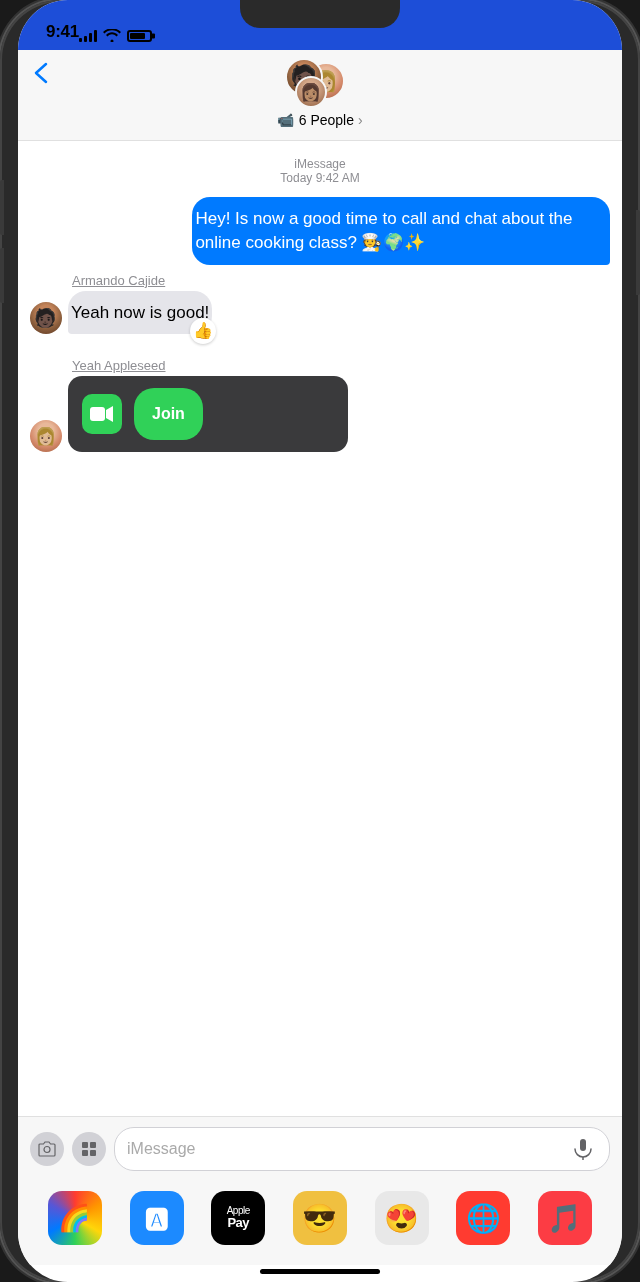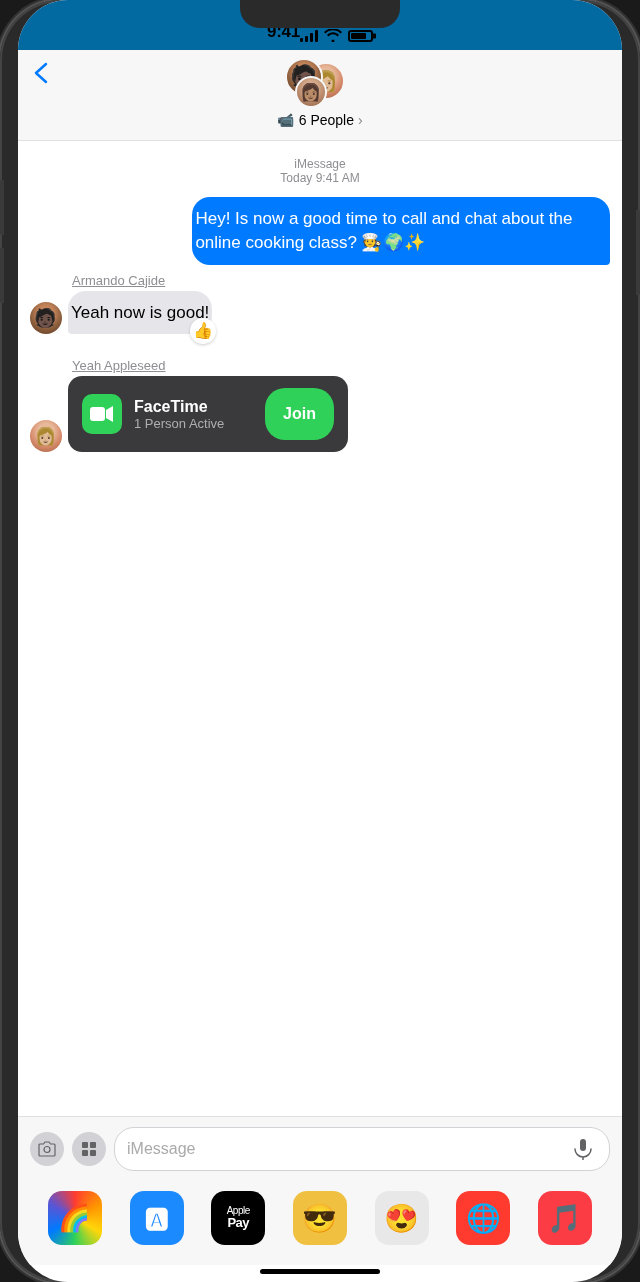--- a/index.html
+++ b/index.html
@@ -42,24 +42,24 @@
       width: 160px;
       height: 28px;
       background: #2a2a2a;
       border-radius: 0 0 20px 20px;
       z-index: 100;
     }
 
     
     .status-bar {
       height: 50px;
-      background: #0369a1;
+      background: #1d4ed8;
       display: flex;
       align-items: flex-end;
-      justify-content: center;
+      justify-content: flex-start;
       padding: 0 28px 8px;
       flex-shrink: 0;
       position: relative;
       z-index: 10;
     }
 
     .status-time {
       font-size: 17px;
       font-weight: 600;
       color: #000;
@@ -534,21 +534,21 @@
         <span style="font-size:14px">📹</span>
         <span>6 People</span>
         <span class="group-label-chevron">›</span>
       </div>
     </div>
 
     <div class="messages-area">
 
       <div class="timestamp-center">
         <div style="font-size:12px;color:#8e8e93;">iMessage</div>
-        <div style="font-size:12px;color:#8e8e93;">Today 9:41 AM</div>
+        <div style="font-size:12px;color:#8e8e93;">Today 9:42 AM</div>
       </div>
 
       <div class="message-row outgoing">
         <div class="message-content">
           <div class="message-bubble bubble-outgoing">
             <span>Hey! Is now a good time to call and chat about the online cooking class? 🧑‍🍳🌍✨</span>
           </div>
         </div>
       </div>
 
@@ -571,24 +571,20 @@
         </div>
         <div class="message-content">
           <div class="message-sender-name">Yeah Appleseed</div>
           <div class="facetime-card">
             <div class="facetime-icon-wrapper">
               <svg width="24" height="18" viewBox="0 0 24 18">
                 <rect x="0" y="2" width="15" height="14" rx="3" fill="white"></rect>
                 <polygon points="16,5 23,1 23,17 16,13" fill="white"></polygon>
               </svg>
             </div>
-            <div class="facetime-info">
-              <div class="facetime-title">FaceTime</div>
-              <div class="facetime-subtitle">1 Person Active</div>
-            </div>
             <button class="join-button">Join</button>
           </div>
         </div>
       </div>
 
     </div>
 
     <div class="input-bar">
       <div class="input-camera-btn">
         <svg width="18" height="16" viewBox="0 0 18 16">

